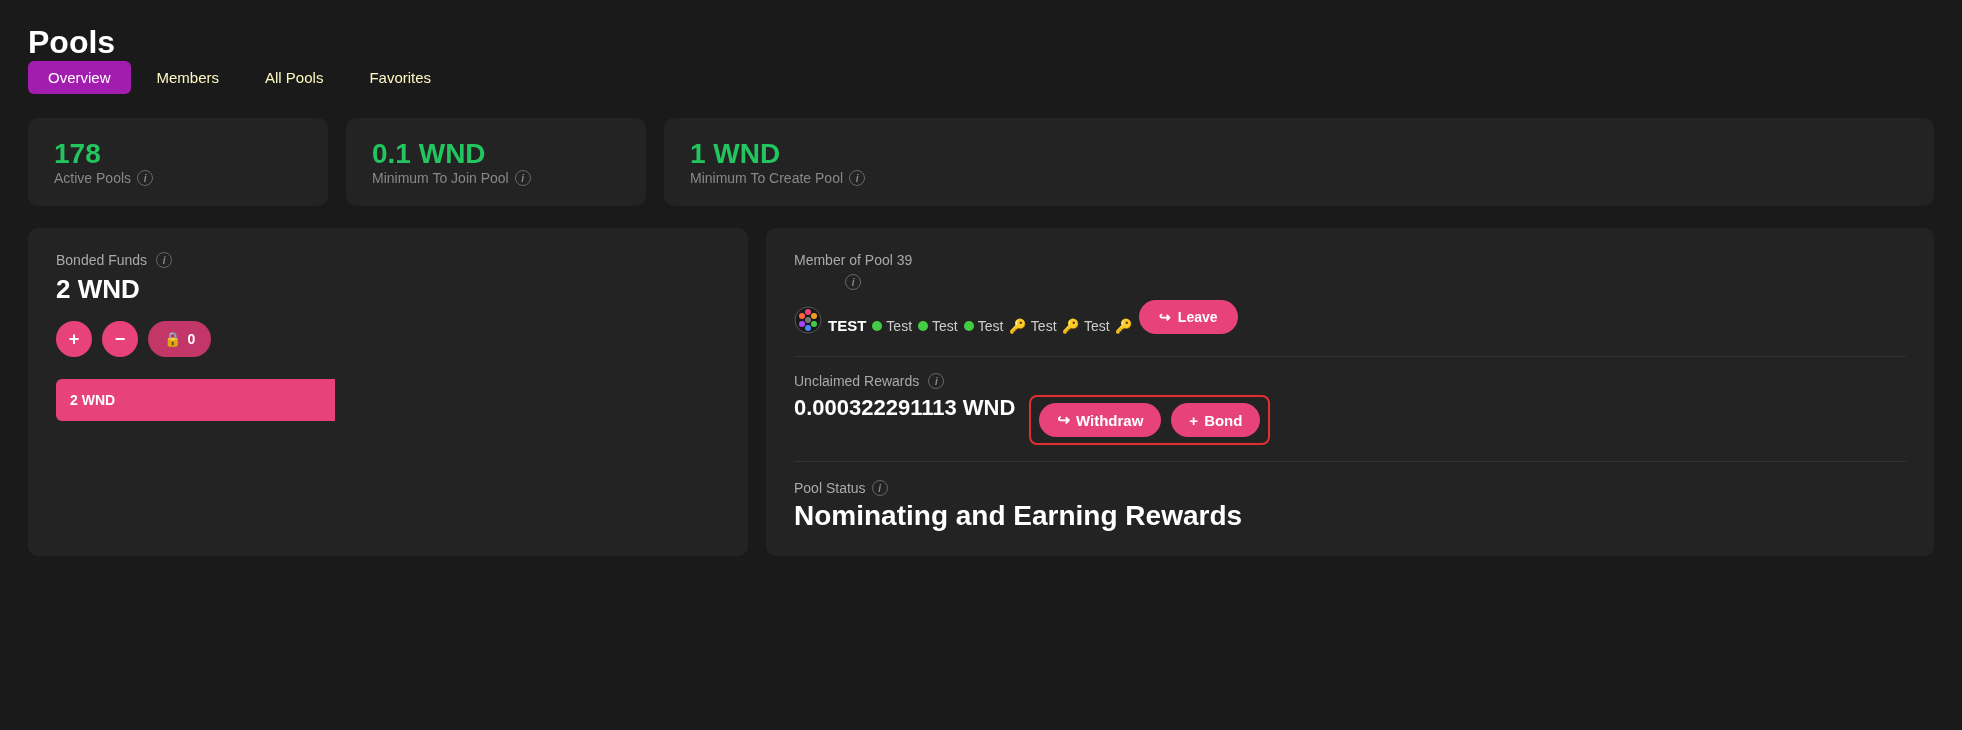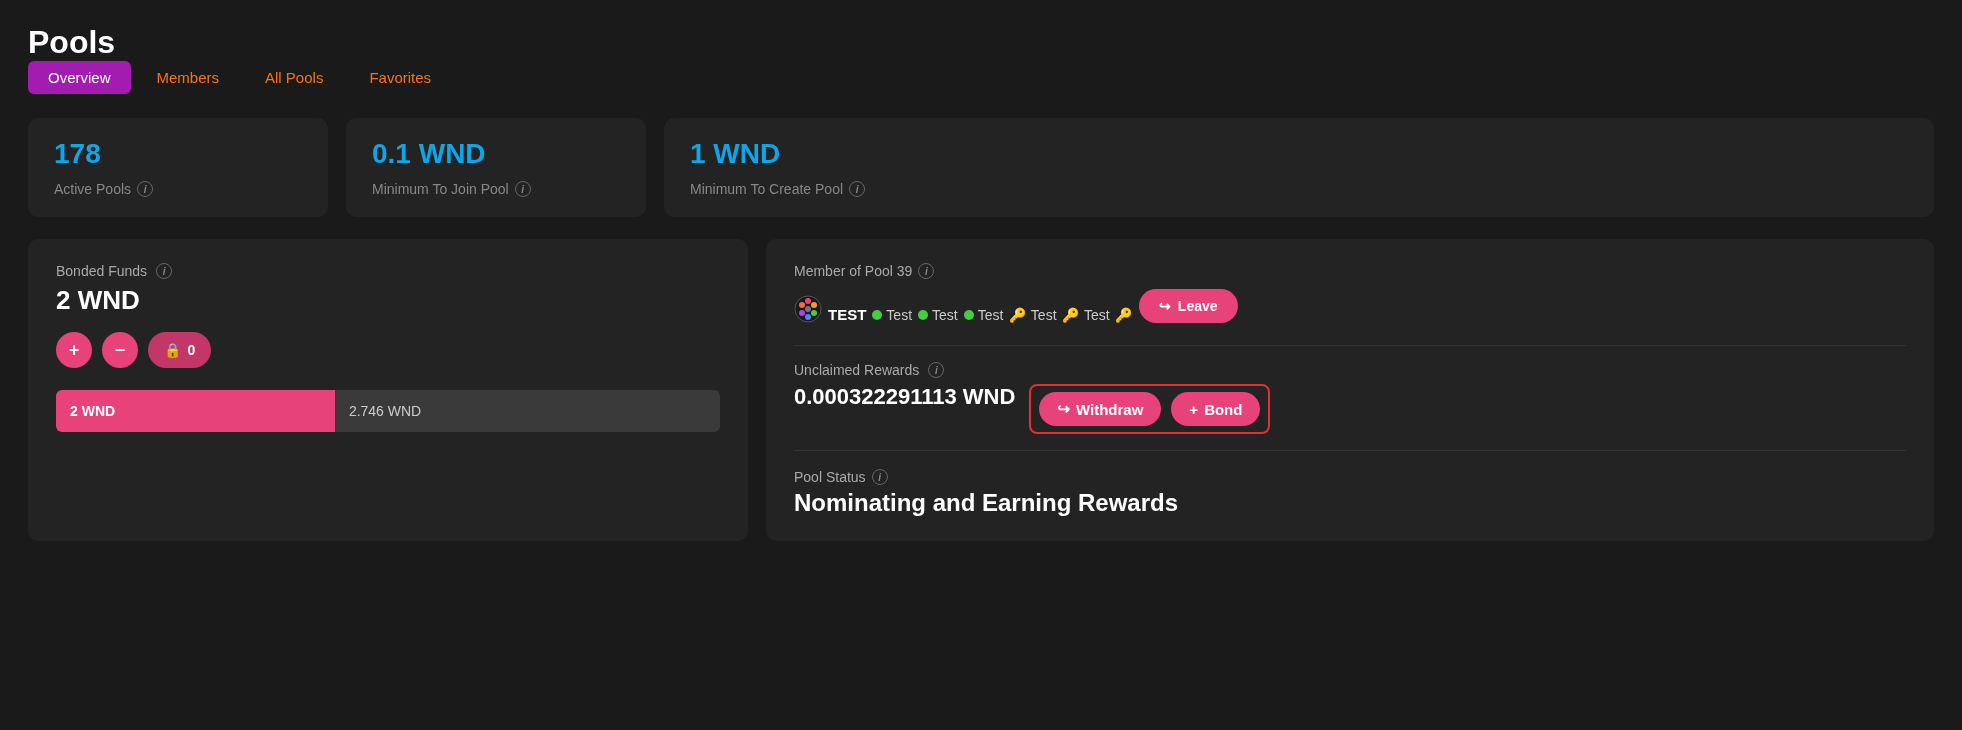--- a/index.html
+++ b/index.html
@@ -20,21 +20,21 @@
       display: flex;
       gap: 6px;
       margin-bottom: 24px;
     }
     .tab {
       padding: 8px 20px;
       border-radius: 6px;
       font-size: 15px;
       font-weight: 500;
       cursor: pointer;
-      color: #f97316;
+      color: #fef9c3;
       background: transparent;
       border: none;
     }
     .tab.active {
       background: #a21caf;
       color: #ffffff;
     }
     .stats-row {
       display: flex;
       gap: 18px;
@@ -46,22 +46,22 @@
       padding: 20px 26px;
       min-width: 300px;
       flex: 0 0 auto;
     }
     .stat-card:last-child {
       flex: 1;
     }
     .stat-number {
       font-size: 28px;
       font-weight: 700;
-      color: #0ea5e9;
-      margin-bottom: 11px;
+      color: #22c55e;
+      margin-bottom: 0;
     }
     .stat-label {
       font-size: 14px;
       color: #888888;
       display: flex;
       align-items: center;
       gap: 6px;
     }
     .info-icon {
       display: inline-flex;
@@ -197,20 +197,21 @@
       align-items: center;
       justify-content: space-between;
       margin-bottom: 10px;
     }
     .pool-title {
       font-size: 14px;
       color: #aaaaaa;
       display: flex;
       align-items: center;
       gap: 6px;
+      flex-direction: column;
     }
     .pool-identity {
       display: flex;
       align-items: flex-end;
       gap: 6px;
       margin-bottom: 22px;
       flex-wrap: nowrap;
     }
     .identity-icon {
       width: 28px;
@@ -282,21 +283,21 @@
     }
     .pool-status-label {
       font-size: 14px;
       color: #aaaaaa;
       display: flex;
       align-items: center;
       gap: 6px;
       margin-bottom: 4px;
     }
     .pool-status-value {
-      font-size: 24px;
+      font-size: 28px;
       font-weight: 700;
       color: #ffffff;
     }
   </style>
 </head>
 <body>
 
 <h1>Pools</h1>
 
 <div class="tabs">
@@ -342,23 +343,20 @@
       <button class="btn-pink-round small">+</button>
       <button class="btn-pink-round small">−</button>
       <button class="btn-locked">
         <span>🔒</span>
         <span>0</span>
       </button>
     </div>
     <div class="bar-container">
       <div class="bar-bonded">
         <span>2 WND</span>
-      </div>
-      <div class="bar-free">
-        <span>2.746 WND</span>
       </div>
     </div>
   </div>
 
   <div class="right-panel">
 
     <div class="pool-header">
       <div class="pool-title">
         <span>Member of Pool 39</span>
         <span class="info-icon">i</span>

